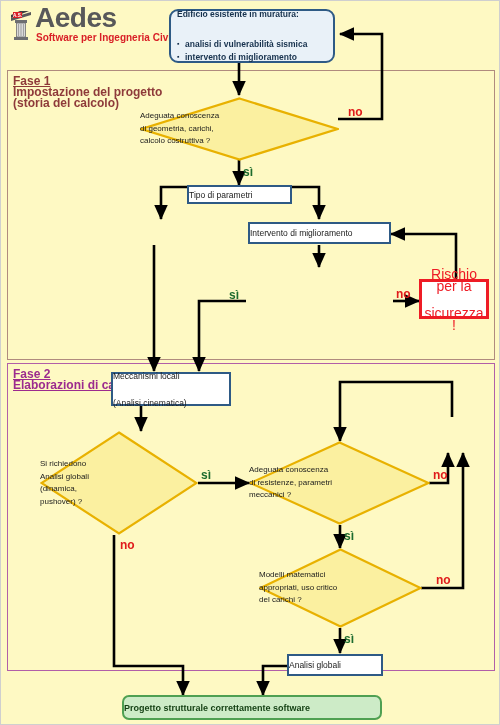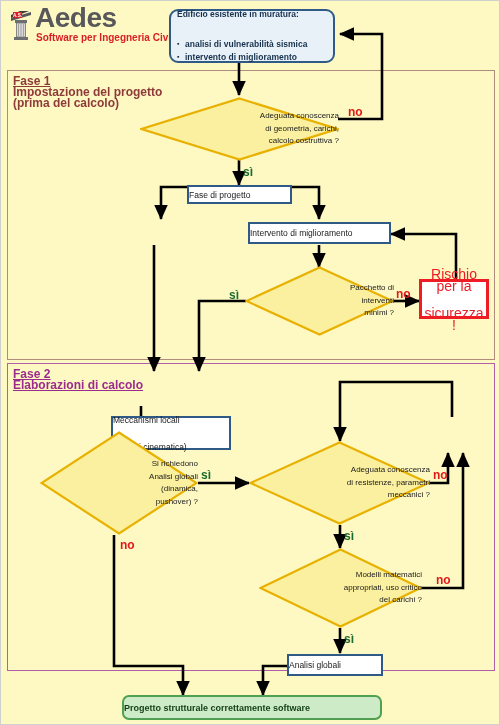--- a/index.html
+++ b/index.html
@@ -128,21 +128,21 @@
   
   .diamond{
     position:absolute;
   }
   .diamond .dtext{
     position:absolute;
     left:0; top:0;
     width:100%; height:100%;
     display:flex;
     flex-direction:column;
-    align-items:flex-end;
+    align-items:flex-start;
     justify-content:center;
     text-align:center;
     font-size:8px;
     color:#1a1a1a;
     line-height:12.5px;
     pointer-events:none;
   }
 
   
   .elabel{
@@ -174,21 +174,21 @@
       <text x="10.5" y="12.8" font-family="Liberation Sans, sans-serif" font-size="4.6" font-weight="bold" fill="#ffffff" text-anchor="middle">A.S.</text>
     </svg>
     <div class="logo-word">Aedes</div>
     <div class="logo-sub">Software per Ingegneria Civile</div>
   </div>
 
   <div id="phase1-frame" class="phase-frame"></div>
   <div id="phase1-label" class="phase-label">
     <div class="ttl">Fase 1</div>
     <div>Impostazione del progetto</div>
-    <div>(prima del calcolo)</div>
+    <div>(storia del calcolo)</div>
   </div>
 
   <div id="phase2-frame" class="phase-frame"></div>
   <div id="phase2-label" class="phase-label">
     <div class="ttl">Fase 2</div>
     <div>Elaborazioni di calcolo</div>
   </div>
 
   <svg id="svg-layer" viewBox="0 0 500 725">
     <defs>
@@ -254,45 +254,35 @@
       <polygon points="99.5,1.5 197.5,32 99.5,62.5 1.5,32" fill="#fbf0a0" stroke="#e8b100" stroke-width="2.2"></polygon>
     </svg>
     <div class="dtext">
       <div>Adeguata conoscenza</div>
       <div>di geometria, carichi,</div>
       <div>calcolo costruttiva ?</div>
     </div>
   </div>
 
   <div class="node box-blue" style="left:186px; top:184px; width:105px; height:19px;">
-    <div>Fase di progetto</div>
+    <div>Tipo di parametri</div>
   </div>
 
 
   <div class="node box-blue" style="left:247px; top:221px; width:143px; height:22px;">
     <div>Intervento di miglioramento</div>
   </div>
 
-  <div class="diamond" style="left:244px; top:265px; width:149px; height:70px;">
-    <svg viewBox="0 0 149 70" width="149" height="70">
-      <polygon points="74.5,1.5 147.5,35 74.5,68.5 1.5,35" fill="#fbf0a0" stroke="#e8b100" stroke-width="2.2"></polygon>
-    </svg>
-    <div class="dtext">
-      <div>Pacchetto di</div>
-      <div>interventi</div>
-      <div>minimi ?</div>
-    </div>
-  </div>
 
   <div class="node box-red" style="left:418px; top:278px; width:70px; height:40px;">
     <div>Rischio per la</div>
     <div>sicurezza !</div>
   </div>
 
-  <div class="node box-blue" style="left:110px; top:371px; width:120px; height:34px;margin-top:44px;">
+  <div class="node box-blue" style="left:110px; top:371px; width:120px; height:34px;">
     <div>Meccanismi locali</div>
     <div>(Analisi cinematica)</div>
   </div>
 
   <div class="diamond" style="left:39px; top:430px; width:158px; height:104px;">
     <svg viewBox="0 0 158 104" width="158" height="104">
       <polygon points="79,1.5 156.5,52 79,102.5 1.5,52" fill="#fbf0a0" stroke="#e8b100" stroke-width="2.2"></polygon>
     </svg>
     <div class="dtext">
       <div>Si richiedono</div>

